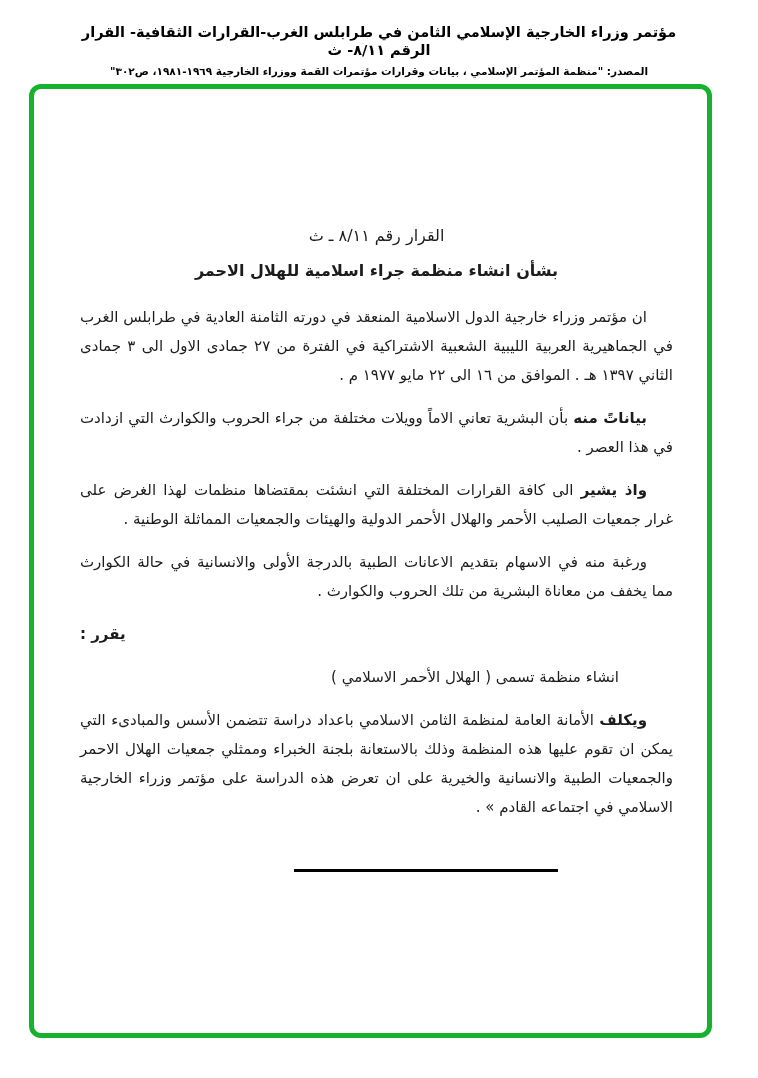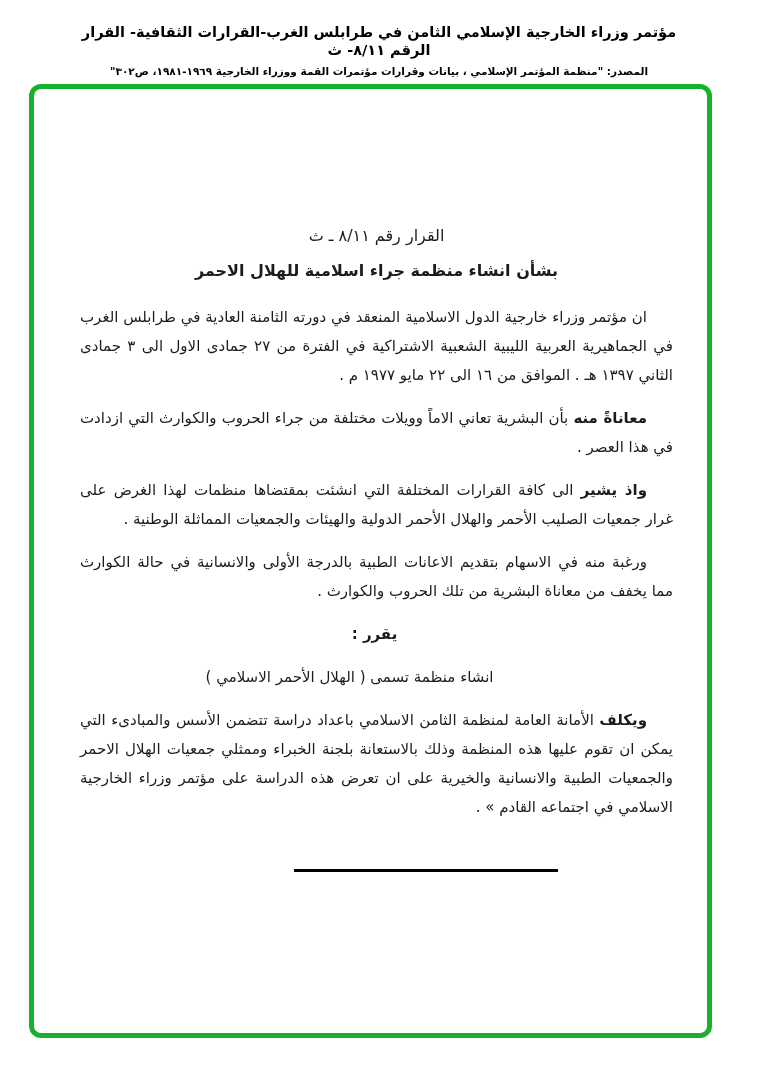--- a/index.html
+++ b/index.html
@@ -66,25 +66,25 @@
     font-size: 15px;
     line-height: 29px;
     text-align: justify;
     text-indent: 26px;
     margin: 0 0 14px 0;
   }
   .para-lead { font-weight: bold; }
   .para-decree {           
     text-indent: 4px;
     font-weight: bold;
-    text-align: center;
+    text-align: left;
   }
   .para-named {            
     text-indent: 54px;
-    text-align: center;
+    text-align: right;
   }
   .divider {
     position: absolute;
     left: 260px;
     top: 780px;
     width: 264px;
     height: 3px;
     background: #000000;
   }
 </style>
@@ -103,21 +103,21 @@
 
       <p class="res-number">القرار رقم ٨/١١ ـ ث</p>
 
       <p class="res-subject">بشأن انشاء منظمة جراء اسلامية للهلال الاحمر</p>
 
       <p class="para">
         <span>ان مؤتمر وزراء خارجية الدول الاسلامية المنعقد في دورته الثامنة العادية في طرابلس الغرب في الجماهيرية العربية الليبية الشعبية الاشتراكية في الفترة من ٢٧ جمادى الاول الى ٣ جمادى الثاني ١٣٩٧ هـ . الموافق من ١٦ الى ٢٢ مايو ١٩٧٧ م .</span>
       </p>
 
       <p class="para">
-        <span class="para-lead">معاناةً منه</span>
+        <span class="para-lead">بياناتً منه</span>
         <span>بأن البشرية تعاني الاماً وويلات مختلفة من جراء الحروب والكوارث التي ازدادت في هذا العصر .</span>
       </p>
 
       <p class="para">
         <span class="para-lead">واذ يشير</span>
         <span>الى كافة القرارات المختلفة التي انشئت بمقتضاها منظمات لهذا الغرض على غرار جمعيات الصليب الأحمر والهلال الأحمر الدولية والهيئات والجمعيات المماثلة الوطنية .</span>
       </p>
 
       <p class="para">
         <span>ورغبة منه في الاسهام بتقديم الاعانات الطبية بالدرجة الأولى والانسانية في حالة الكوارث مما يخفف من معاناة البشرية من تلك الحروب والكوارث .</span>

